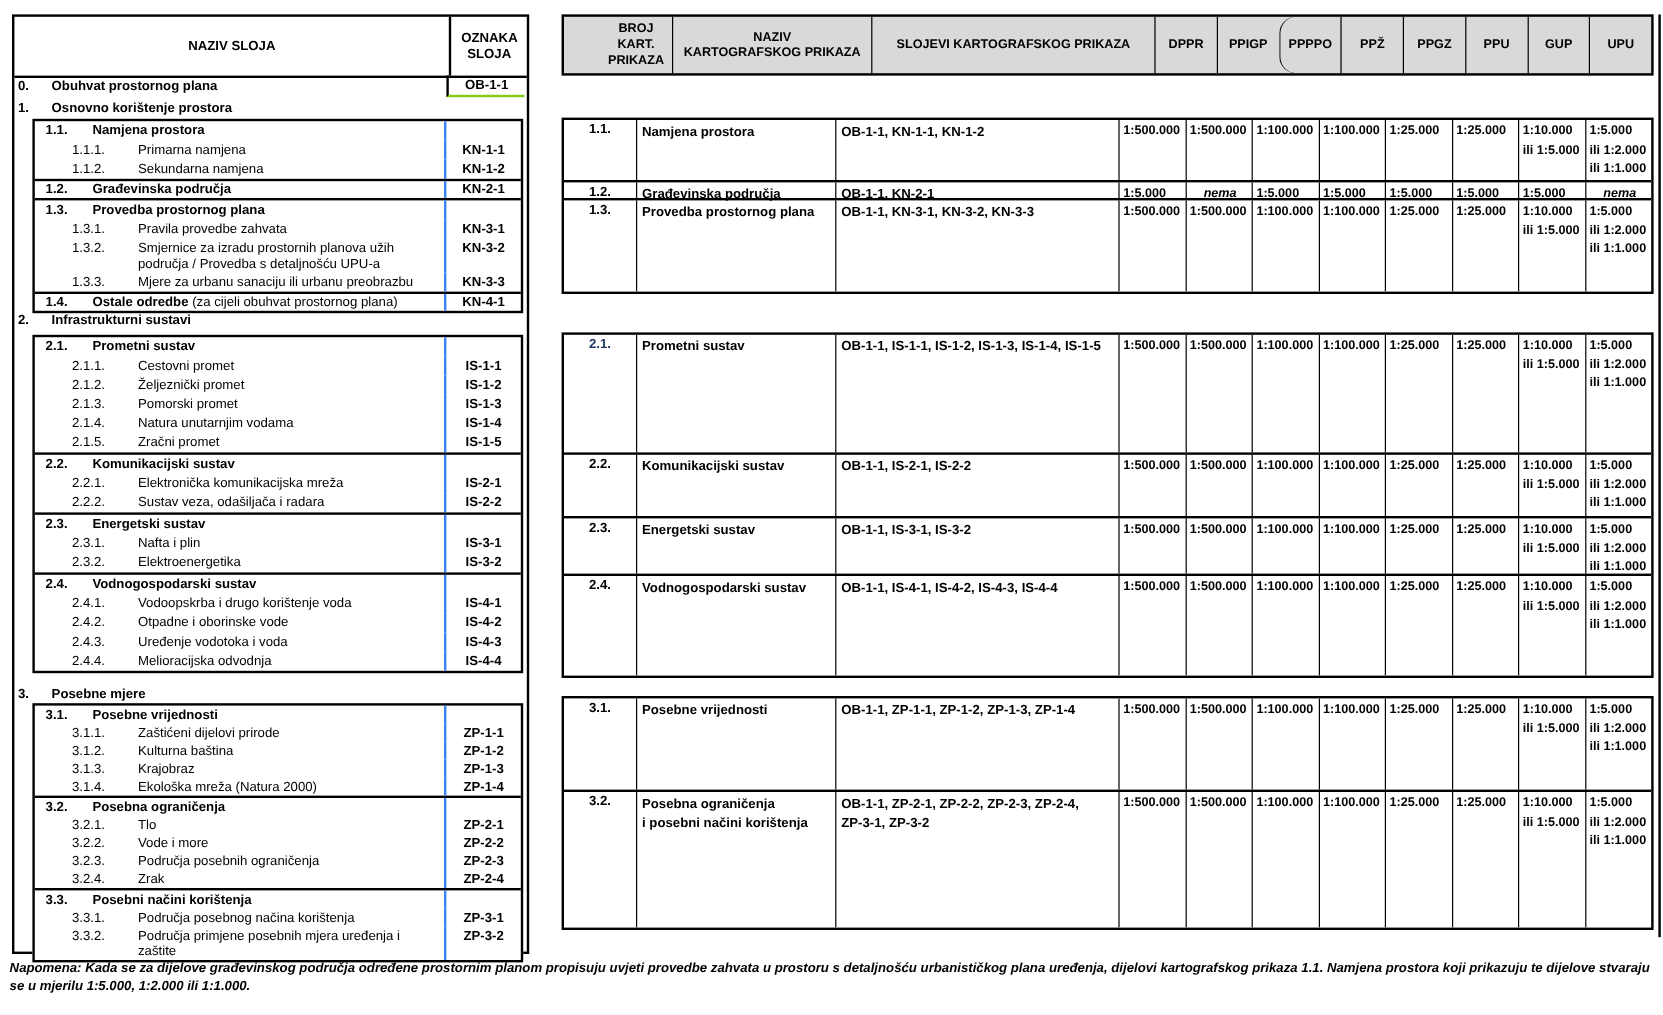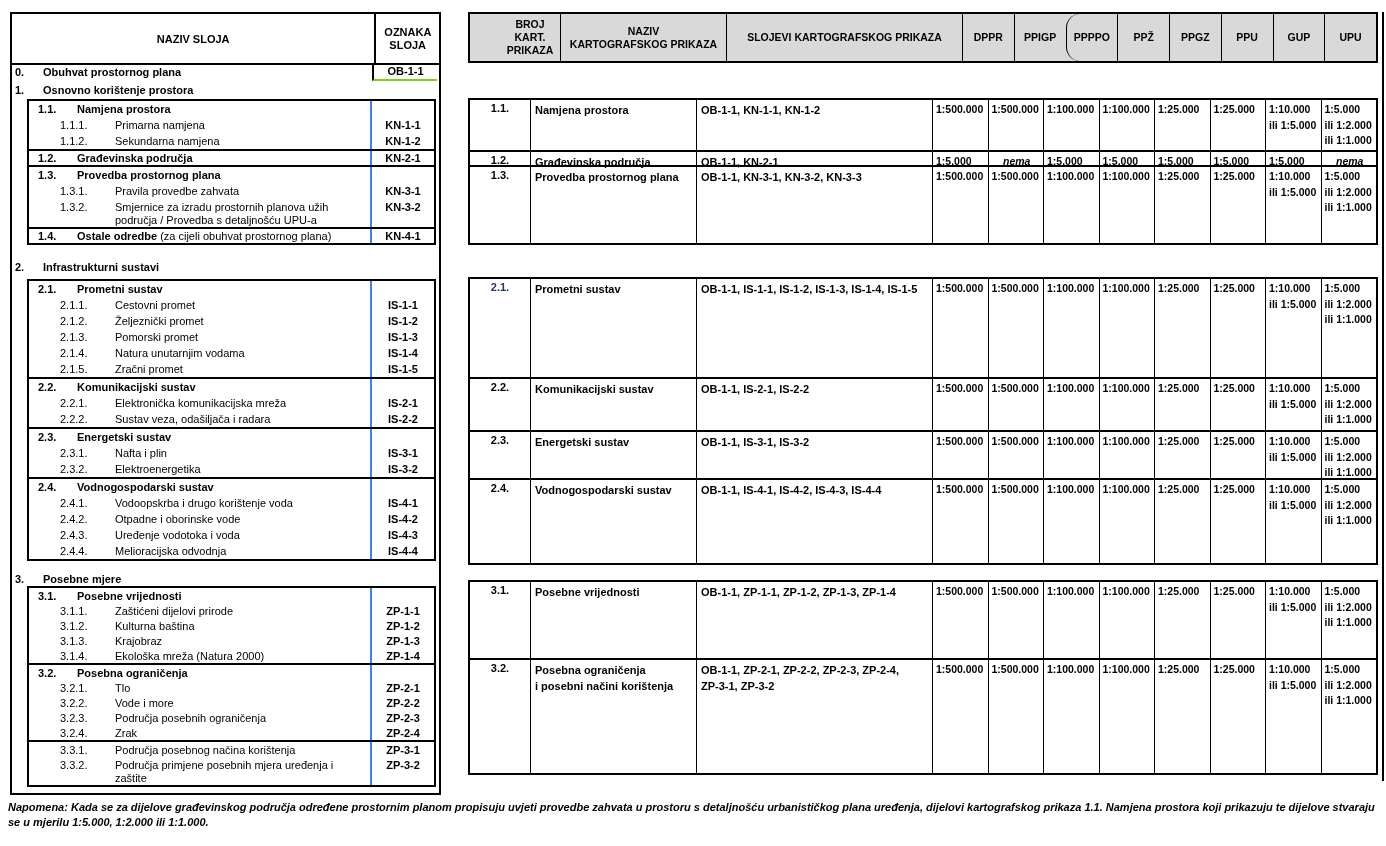--- a/index.html
+++ b/index.html
@@ -114,20 +114,25 @@
             <div class="lt-row i-row">
               <span class="num">1.3.1.</span>
               <span class="title">Pravila provedbe zahvata</span>
               <div class="lt-codecell">KN-3-1</div>
             </div>
             <div class="lt-row i-row">
               <span class="num">1.3.2.</span>
               <span class="title">Smjernice za izradu prostornih planova užih područja / Provedba s detaljnošću UPU-a</span>
               <div class="lt-codecell">KN-3-2</div>
             </div>
+            <div class="lt-row i-row">
+              <span class="num">1.3.3.</span>
+              <span class="title">Mjere za urbanu sanaciju ili urbanu preobrazbu</span>
+              <div class="lt-codecell">KN-3-3</div>
+            </div>
           </div>
           <div class="lt-group">
             <div class="lt-row g-row only">
               <span class="num">1.4.</span>
               <span class="title">Ostale odredbe<span class="suffix"> (za cijeli obuhvat prostornog plana)</span></span>
               <div class="lt-codecell">KN-4-1</div>
             </div>
           </div>
         </div>
         <div class="lt-top" style="top: 244px; height: 21px;">
@@ -282,20 +287,25 @@
               <span class="title">Područja posebnih ograničenja</span>
               <div class="lt-codecell">ZP-2-3</div>
             </div>
             <div class="lt-row i-row">
               <span class="num">3.2.4.</span>
               <span class="title">Zrak</span>
               <div class="lt-codecell">ZP-2-4</div>
             </div>
           </div>
           <div class="lt-group">
+            <div class="lt-row g-row">
+              <span class="num">3.3.</span>
+              <span class="title">Posebni načini korištenja</span>
+              <div class="lt-codecell"></div>
+            </div>
             <div class="lt-row i-row">
               <span class="num">3.3.1.</span>
               <span class="title">Područja posebnog načina korištenja</span>
               <div class="lt-codecell">ZP-3-1</div>
             </div>
             <div class="lt-row i-row">
               <span class="num">3.3.2.</span>
               <span class="title">Područja primjene posebnih mjera uređenja i zaštite</span>
               <div class="lt-codecell">ZP-3-2</div>
             </div>

